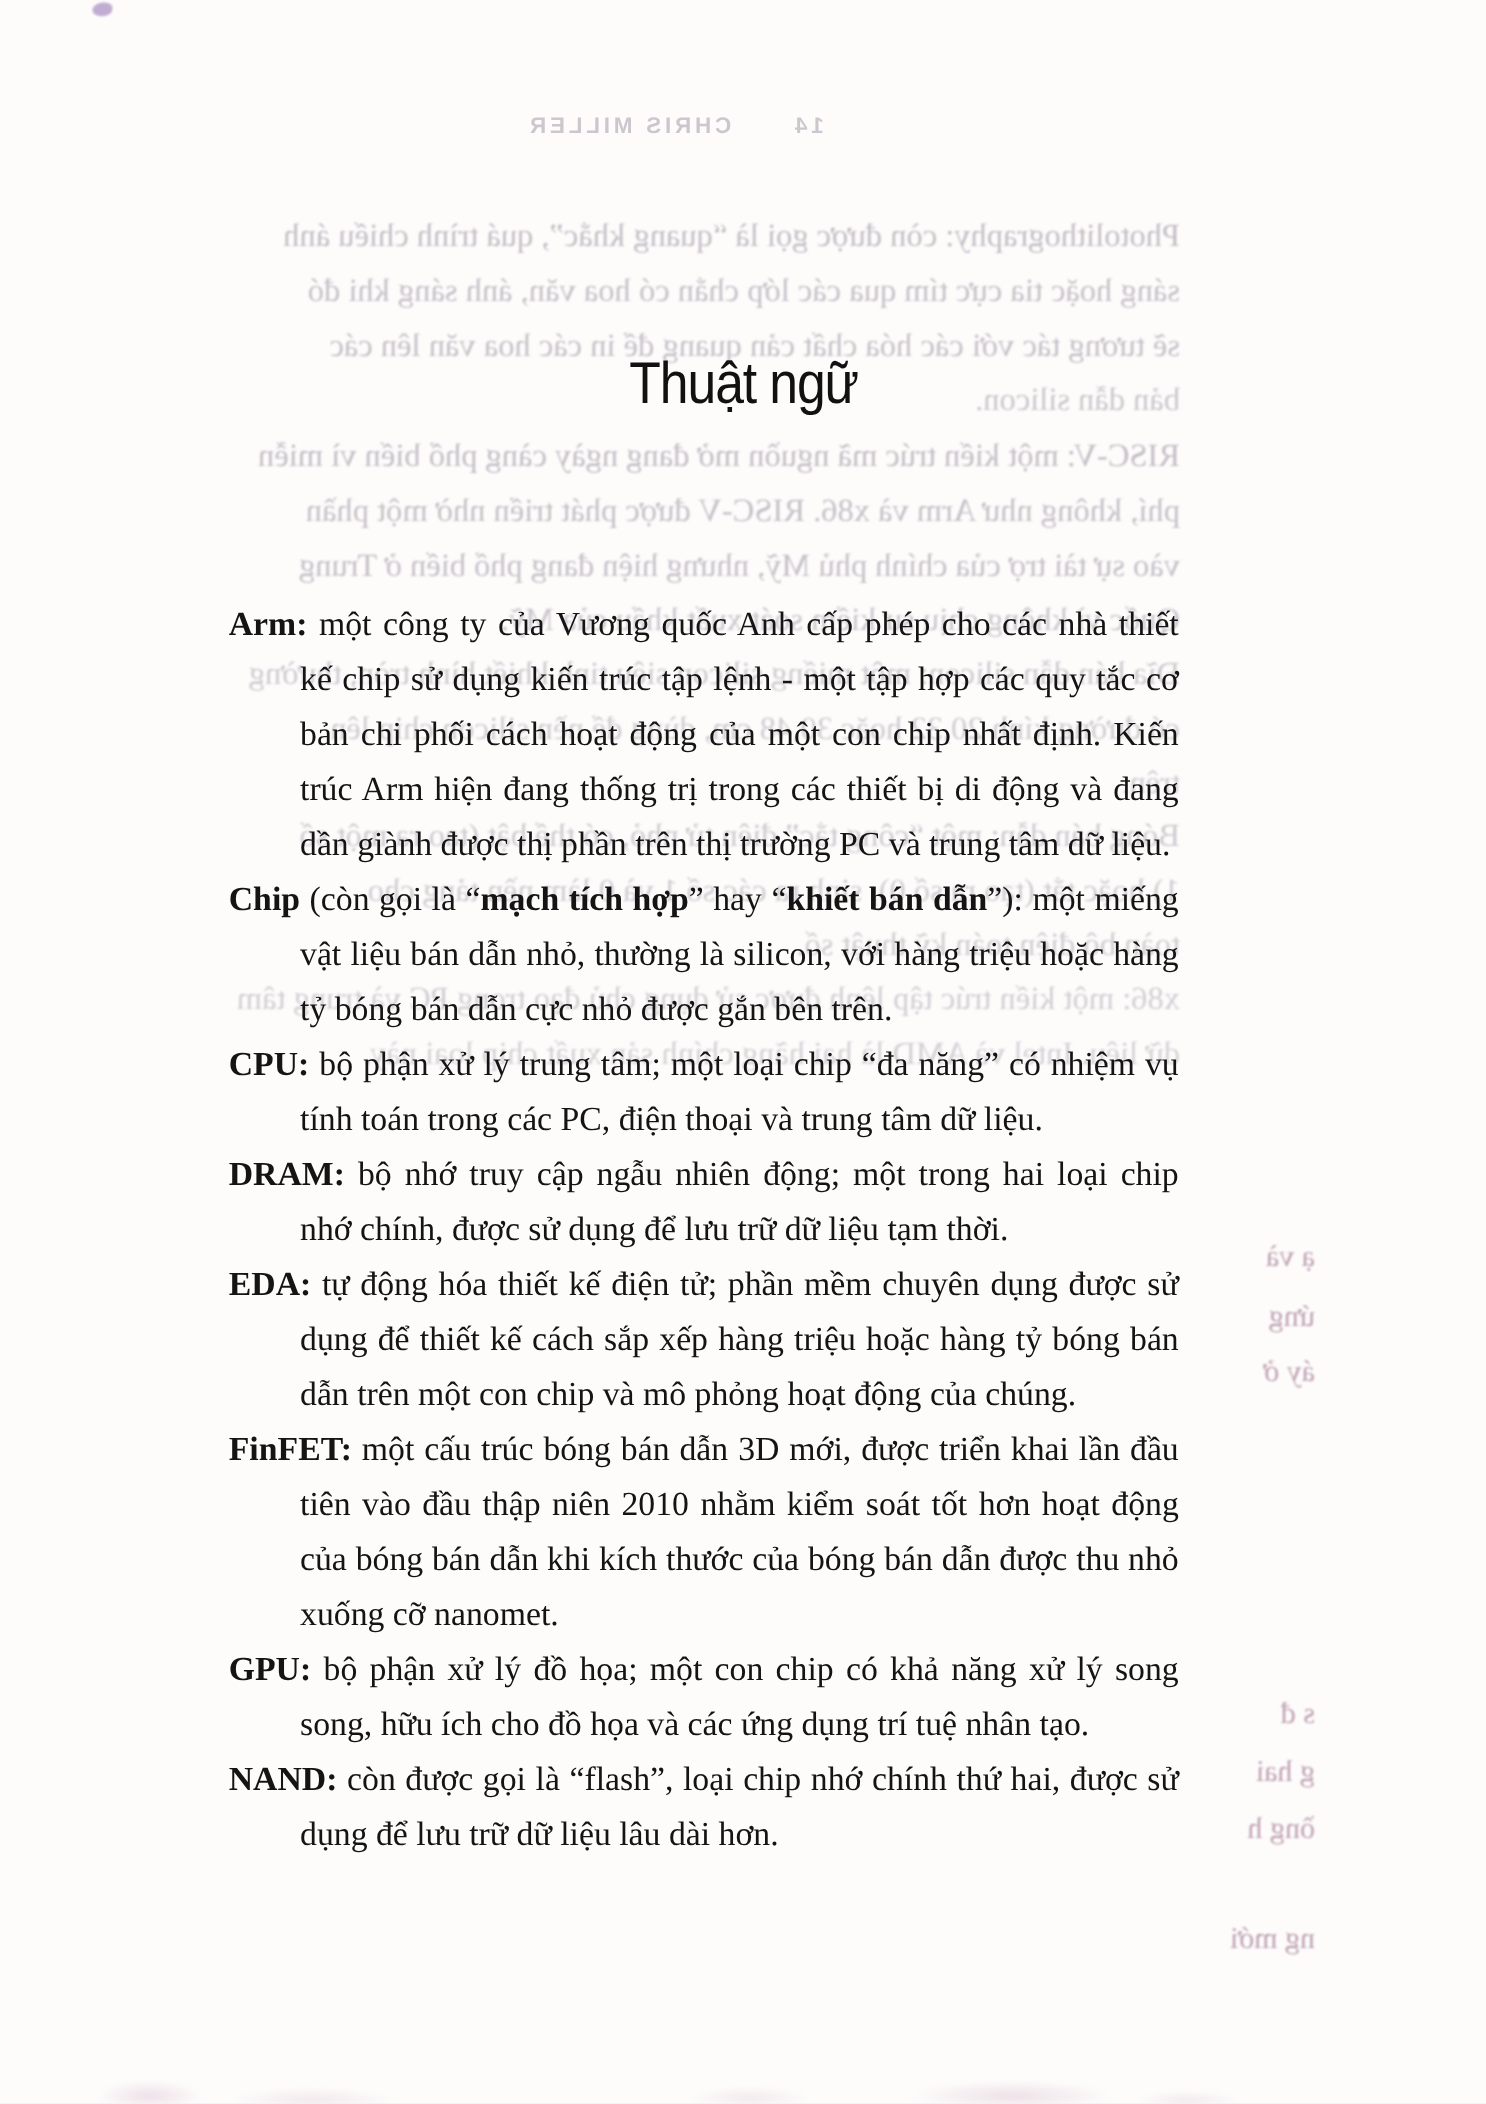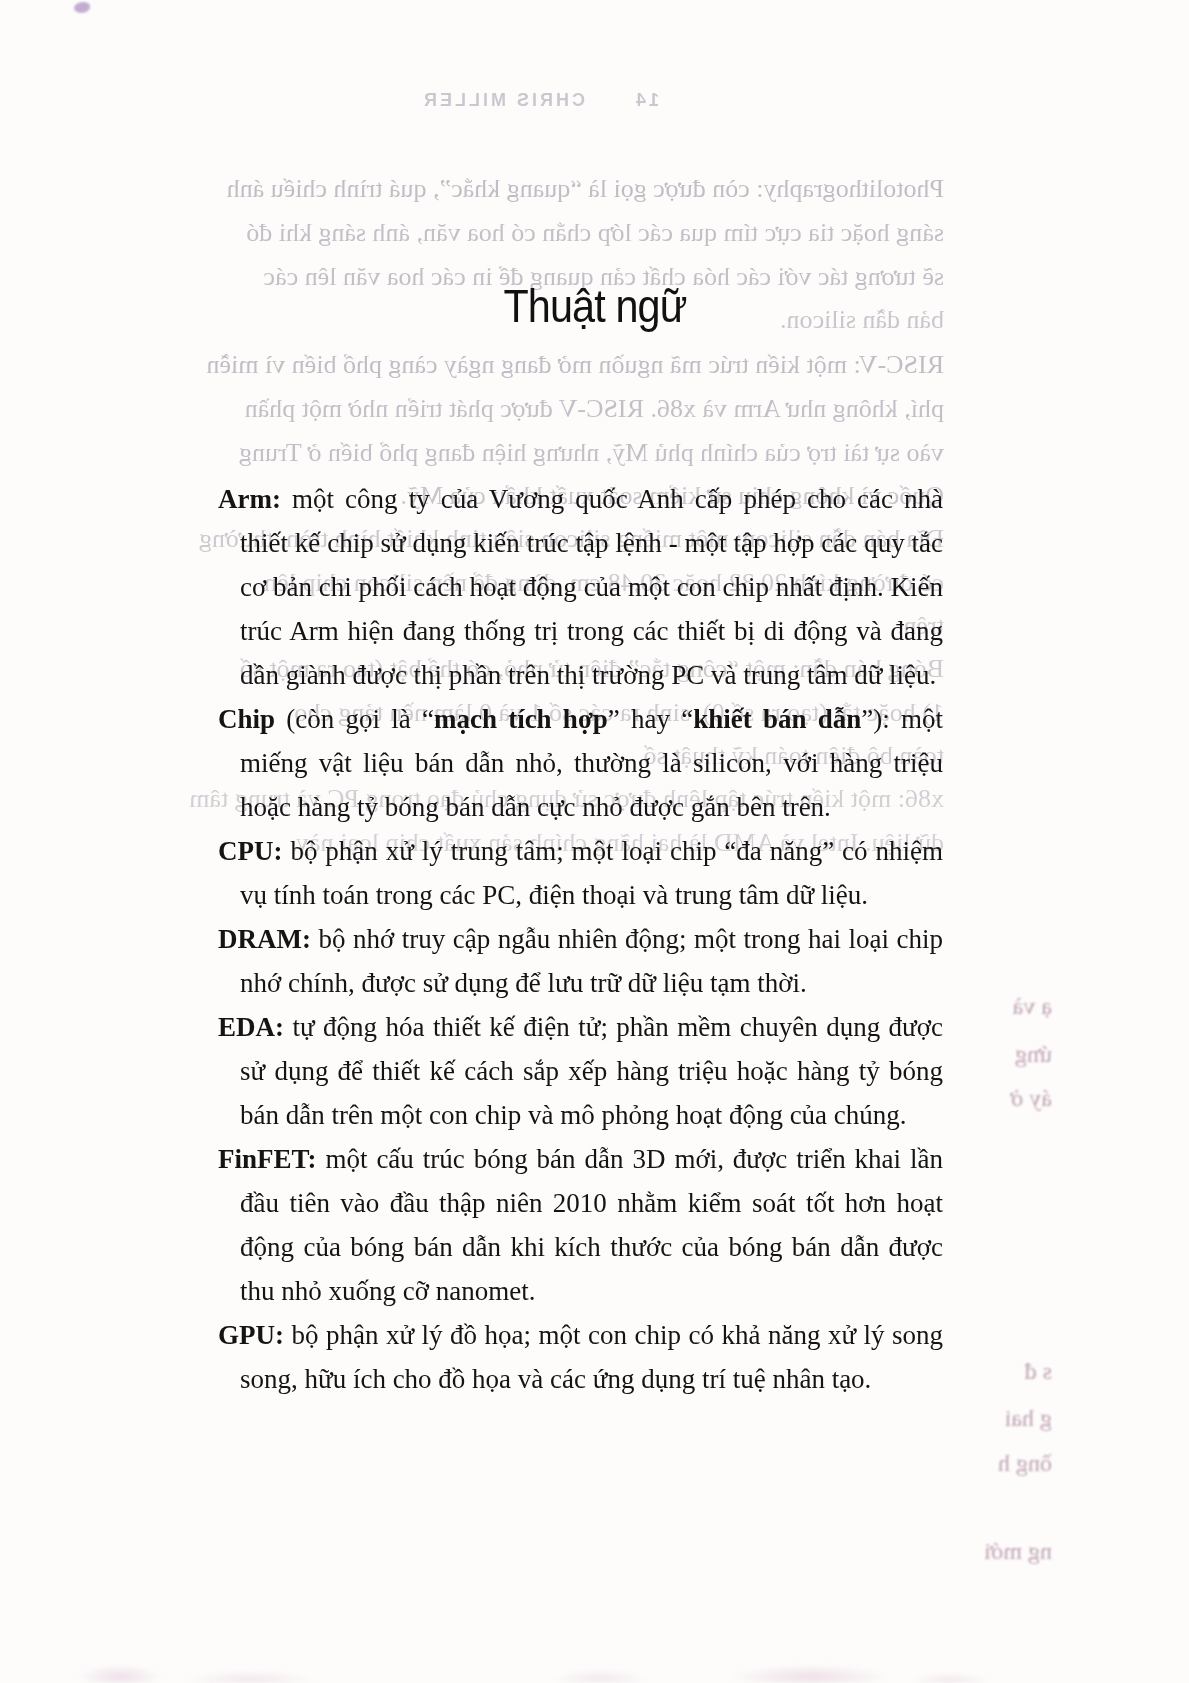--- a/index.html
+++ b/index.html
@@ -49,21 +49,21 @@
     letter-spacing:-1px;
   }
   .title .tspan{display:inline-block;transform:scaleX(.88);}
   .glossary{
     position:absolute;top:477px;left:183px;width:760px;
     font-size:27px;line-height:44px;
     text-align:justify;
     color:#141414;
   }
   .entry{padding-left:57px;text-indent:-57px;}
-  .term{font-weight:700;margin-left:35px;}
+  .term{font-weight:700;}
   .b{font-weight:700;margin-top:24px;}
   
   .corner-mark{
     position:absolute;left:74px;top:2px;width:16px;height:11px;
     background:#b39ac9;border-radius:60% 40% 55% 45%;
     opacity:.8;filter:blur(1px);
   }
   .bottom-smudge{
     position:absolute;left:40px;bottom:0;width:1020px;height:48px;
     background:
@@ -114,17 +114,18 @@
 
   <div class="glossary">
 
   <div class="entry"><span class="term">Arm:</span><span> một công ty của Vương quốc Anh cấp phép cho các nhà thiết kế chip sử dụng kiến trúc tập lệnh - một tập hợp các quy tắc cơ bản chi phối cách hoạt động của một con chip nhất định. Kiến trúc Arm hiện đang thống trị trong các thiết bị di động và đang dần giành được thị phần trên thị trường PC và trung tâm dữ liệu.</span></div>
       <div class="entry"><span class="term">Chip</span><span> (còn gọi là “</span><span class="b">mạch tích hợp</span><span>” hay “</span><span class="b">khiết bán dẫn</span><span>”): một miếng vật liệu bán dẫn nhỏ, thường là silicon, với hàng triệu hoặc hàng tỷ bóng bán dẫn cực nhỏ được gắn bên trên.</span></div>
       <div class="entry"><span class="term">CPU:</span><span> bộ phận xử lý trung tâm; một loại chip “đa năng” có nhiệm vụ tính toán trong các PC, điện thoại và trung tâm dữ liệu.</span></div>
       <div class="entry"><span class="term">DRAM:</span><span> bộ nhớ truy cập ngẫu nhiên động; một trong hai loại chip nhớ chính, được sử dụng để lưu trữ dữ liệu tạm thời.</span></div>
       <div class="entry"><span class="term">EDA:</span><span> tự động hóa thiết kế điện tử; phần mềm chuyên dụng được sử dụng để thiết kế cách sắp xếp hàng triệu hoặc hàng tỷ bóng bán dẫn trên một con chip và mô phỏng hoạt động của chúng.</span></div>
       <div class="entry"><span class="term">FinFET:</span><span> một cấu trúc bóng bán dẫn 3D mới, được triển khai lần đầu tiên vào đầu thập niên 2010 nhằm kiểm soát tốt hơn hoạt động của bóng bán dẫn khi kích thước của bóng bán dẫn được thu nhỏ xuống cỡ nanomet.</span></div>
       <div class="entry"><span class="term">GPU:</span><span> bộ phận xử lý đồ họa; một con chip có khả năng xử lý song song, hữu ích cho đồ họa và các ứng dụng trí tuệ nhân tạo.</span></div>
+      <div class="entry"><span class="term">NAND:</span><span> còn được gọi là “flash”, loại chip nhớ chính thứ hai, được sử dụng để lưu trữ dữ liệu lâu dài hơn.</span></div>
     </div>
 
   <div class="bottom-smudge"></div>
 
 </div>
 
 </body></html>

